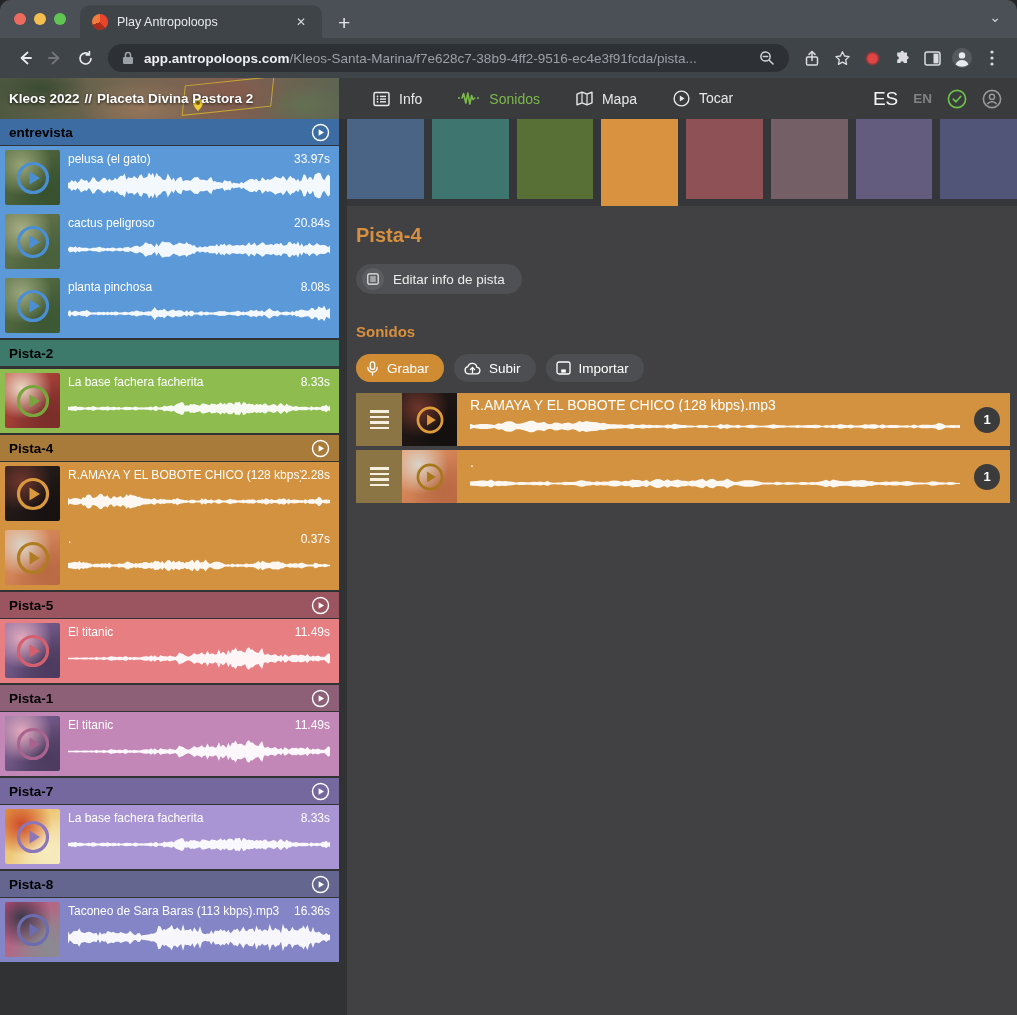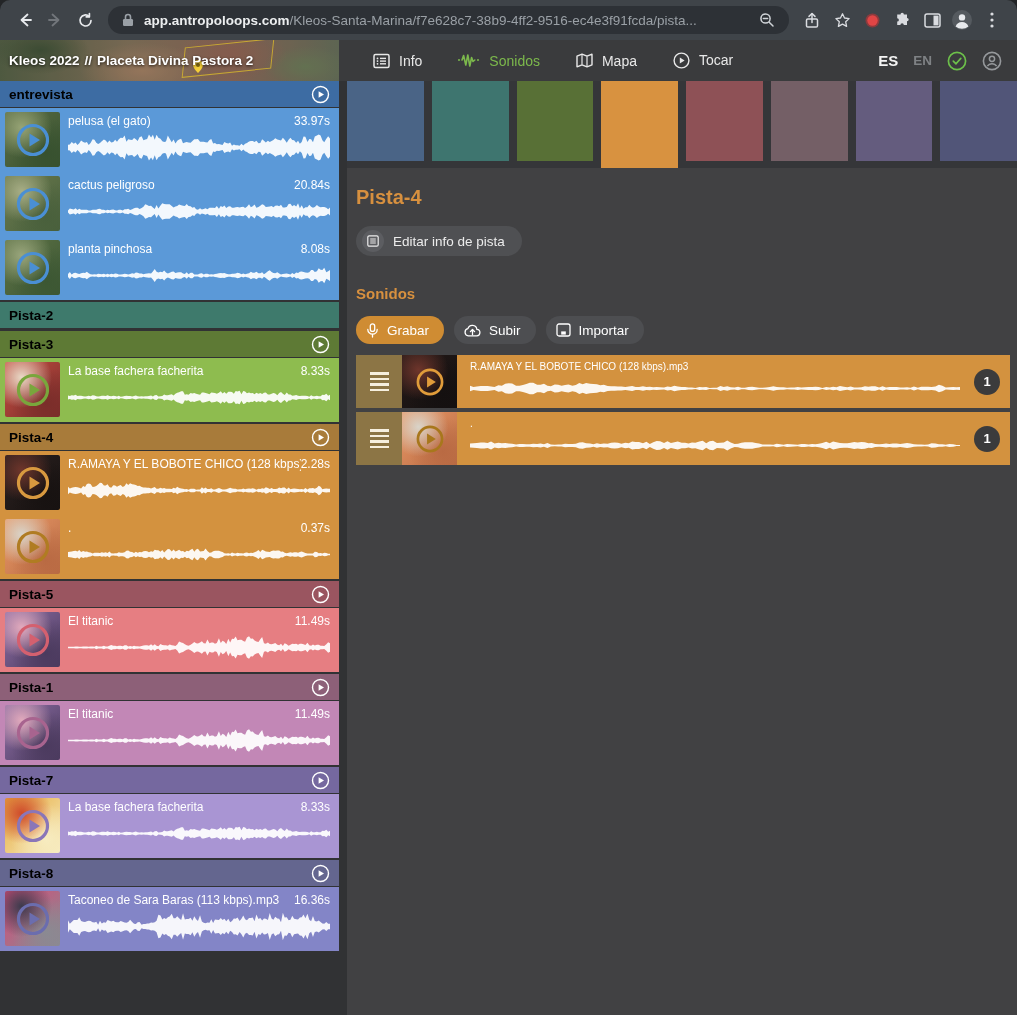--- a/index.html
+++ b/index.html
@@ -38,21 +38,21 @@
       linear-gradient(90deg,#5b684a,#8c7a60 38%,#96705e 68%,#6d7760)}
   .banner::after{content:"";position:absolute;inset:0;background:rgba(20,22,24,.18)}
   .banner-poly{position:absolute;left:54%;top:8%;width:90px;height:30px;border:1.5px solid rgba(243,205,56,.95);transform:rotate(-6deg) skewX(-12deg)}
   .banner-pin{position:absolute;left:57%;top:48%;z-index:2}
   .banner-text{position:relative;z-index:3;color:#fff;font-size:13.5px;font-weight:700;text-shadow:0 1px 3px rgba(0,0,0,.75);white-space:nowrap}
   .banner-text .sep{font-weight:700;margin:0 5px;color:#fff}
   .app-nav{flex:1;display:flex;align-items:center;gap:36px;padding-left:34px;min-width:0}
   .navitem{display:flex;align-items:flex-start;gap:9px;color:#e8e8e8;font-size:14px;cursor:default;white-space:nowrap}
   .navitem.active{color:#7cb94c}
   .lang{display:flex;align-items:center;gap:15px;padding-right:15px}
-  .lang-es{color:#f4f4f4;font-size:15px;font-weight:700}
+  .lang-es{color:#f4f4f4;font-size:19px;font-weight:400}
   .lang-en{color:#7f8285;font-size:13.5px;font-weight:700}
 
   .content{flex:1;display:flex;min-height:0;background:#313234}
   
   .sidebar{width:339px;flex:none;display:flex;flex-direction:column;overflow:hidden;background:#313234}
   .track-section{margin-bottom:2px;flex:none}
   .track-header{height:26px;display:flex;align-items:center;padding:0 9px;color:#000000;font-size:13.5px;font-weight:700;margin-bottom:1px}
   .track-header .thp{margin-left:auto;display:flex}
   .sound-item{height:64px;display:flex;align-items:flex-start;padding:4px 5px}
   .thumb{width:55px;height:55px;flex:none;border-radius:2px;position:relative;display:flex;align-items:center;justify-content:center;overflow:hidden}
@@ -78,31 +78,45 @@
   .pill-row{display:flex;gap:10px;margin-top:14px}
   .pill{height:28px;border-radius:14px;border:none;display:inline-flex;align-items:center;gap:8px;padding:0 15px 0 10px;
     color:#fff;font-size:13.5px;font-family:inherit;background:#4d4e51}
   .pill.primary{background:#cf8c33}
   .m-rows{margin-top:11px;display:flex;flex-direction:column;gap:4px}
   .m-row{height:53px;display:flex;align-items:stretch;overflow:hidden}
   .m-handle{width:46px;flex:none;background:#8c7545;display:flex;flex-direction:column;gap:3px;align-items:center;justify-content:center}
   .m-handle i{display:block;width:19px;height:2.5px;background:rgba(255,250,235,.92)}
   .m-thumb{width:55px;flex:none;position:relative;display:flex;align-items:center;justify-content:center;overflow:hidden}
   .m-content{flex:1;min-width:0;display:flex;flex-direction:column;padding:5px 10px 7px 13px}
-  .m-name{color:#fff;font-size:10px;line-height:14px;white-space:nowrap;overflow:hidden}
+  .m-name{color:#fff;font-size:14px;line-height:14px;white-space:nowrap;overflow:hidden}
   .m-wave{flex:1;margin-top:2px;min-height:0}
   .m-badge{width:26px;height:26px;flex:none;border-radius:50%;background:#3b3b3c;color:#fff;font-size:13px;font-weight:700;
     display:flex;align-items:center;justify-content:center;align-self:center;margin:0 10px 0 4px}
   svg{display:block}
 </style>
 </head>
 <body>
 
 <div class="window">
 
+  <div class="tabstrip">
+    <div class="traffic">
+      <span class="light" style="background:#ed6a5e"></span>
+      <span class="light" style="background:#f4bf4f"></span>
+      <span class="light" style="background:#61c554"></span>
+    </div>
+    <div class="tab">
+      <span class="favicon"></span>
+      <span class="tab-title">Play Antropoloops</span>
+      <span class="tab-close">✕</span>
+    </div>
+    <span class="newtab">+</span>
+    <span class="tabchevron">⌄</span>
+  </div>
 
   <div class="toolbar">
     <span class="tbtn">
       <svg width="18" height="18" viewBox="0 0 18 18">
           <path d="M11.5 3.5 L5.5 9 L11.5 14.5" stroke="#e8eaed" stroke-width="1.8" fill="none" stroke-linecap="round" stroke-linejoin="round"></path>
           <path d="M5.8 9 H15" stroke="#e8eaed" stroke-width="1.8" stroke-linecap="round"></path>
         </svg>
     </span>
     <span class="tbtn">
       <svg width="18" height="18" viewBox="0 0 18 18">
@@ -311,29 +325,20 @@
                 </div>
               </div>
             </div>
           </section>
           <section class="track-section">
             <div class="track-header" style="background: rgb(62, 122, 108);">
               <span>Pista-2</span>
             </div>
           </section>
           <section class="track-section">
-            <div class="track-header" style="background: rgb(94, 122, 53);">
-              <span>Pista-3</span>
-              <span class="thp">
-                <svg width="19" height="19" viewBox="0 0 19 19">
-                  <circle cx="9.5" cy="9.5" r="8" stroke="#ffffff" stroke-width="1.4" fill="none"></circle>
-                  <path d="M7.6 6.2 L13 9.5 L7.6 12.8 Z" fill="#ffffff"></path>
-                </svg>
-              </span>
-            </div>
             <div class="sound-item" style="background: rgb(142, 188, 79);">
               <div class="thumb" style="background: radial-gradient(circle at 30% 28%, rgb(233, 217, 198) 0%, rgba(0, 0, 0, 0) 55%), radial-gradient(circle at 75% 75%, rgb(122, 45, 42) 0%, rgba(0, 0, 0, 0) 60%), linear-gradient(135deg, rgb(196, 78, 66), rgb(122, 45, 42));">
                 <svg width="36" height="36" viewBox="0 0 36 36" style="position:absolute;left:50%;top:50%;transform:translate(-50%,-50%)">
                   <circle cx="18" cy="18" r="14.5" stroke="#79a63c" stroke-width="3.2" fill="none"></circle>
                   <path d="M14.5 11.5 L25 18 L14.5 24.5 Z" fill="#79a63c"></path>
                 </svg>
               </div>
               <div class="s-meta">
                 <div class="s-row">
                   <span class="s-name">La base fachera facherita</span>

